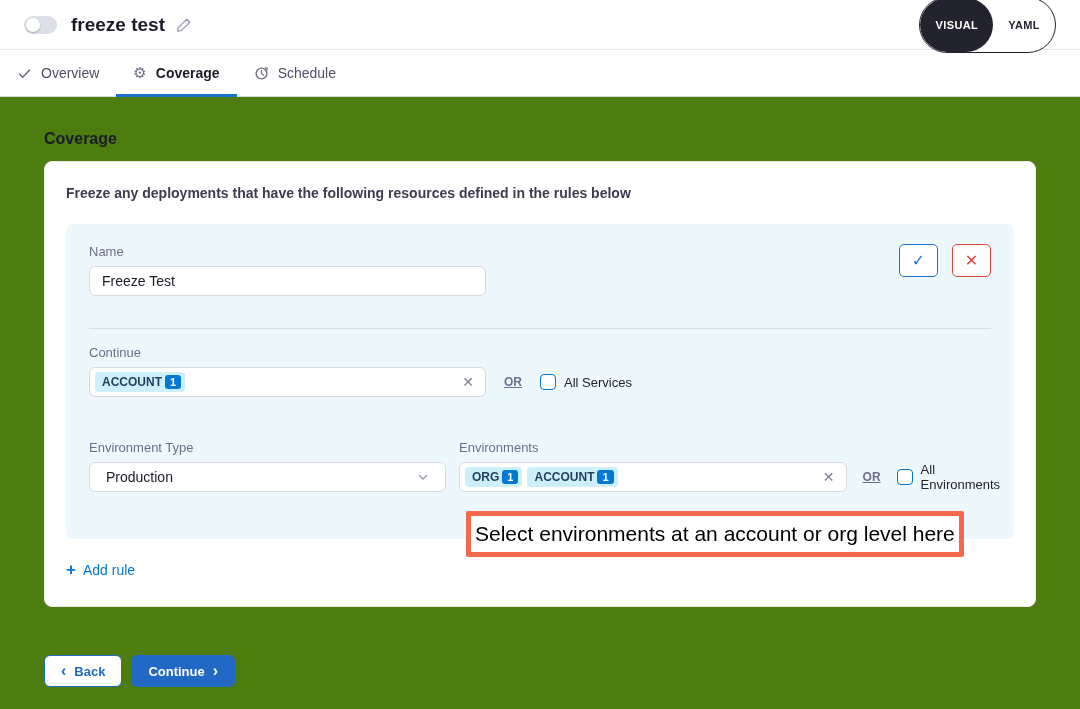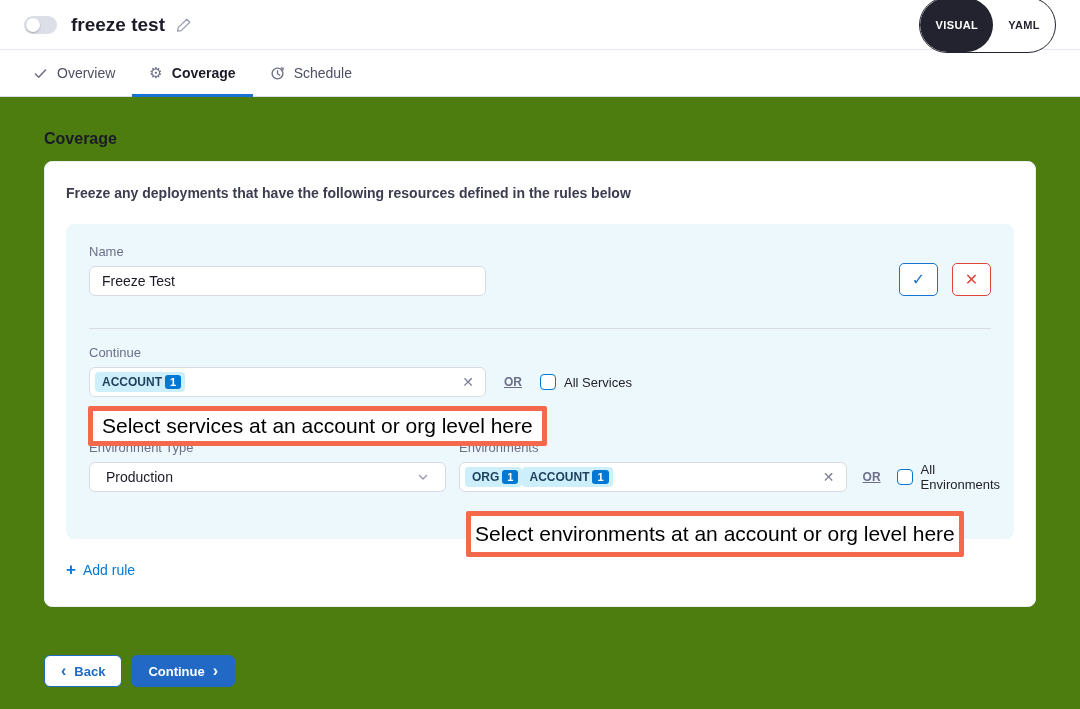--- a/index.html
+++ b/index.html
@@ -13,48 +13,48 @@
   .toggle { width:33px; height:18px; border-radius:9px; background:#dcdee8; position:relative; cursor:pointer; flex:none; }
   .toggle .knob { position:absolute; top:2px; left:2px; width:14px; height:14px; border-radius:50%; background:#fff; box-shadow:0 1px 2px rgba(0,0,0,.25); }
   .hdr h1 { font-size:19px; font-weight:bold; margin-left:14px; color:#1b1b28; }
   .pencil { margin-left:11px; display:flex; align-items:center; cursor:pointer; }
   .spacer { flex:1; }
   .mode-switch { display:flex; border:1.5px solid #23232f; border-radius:99px; overflow:hidden; background:#fff; }
   .mode-switch .seg { font-size:11px; font-weight:bold; letter-spacing:.4px; padding:21px 15px; color:#23232f; cursor:pointer; }
   .mode-switch .seg.active { background:#23232f; color:#fff; border-radius:99px; }
 
   
-  .tabs { height:47px; background:#fff; border-bottom:1px solid #d9dbe6; display:flex; align-items:stretch; padding-left:16px; }
+  .tabs { height:47px; background:#fff; border-bottom:1px solid #d9dbe6; display:flex; align-items:stretch; }
   .tab { display:flex; align-items:center; gap:9px; padding:0 17px; font-size:14px; color:#4d4f63; cursor:pointer; position:relative; }
   .tab .ticon { display:flex; align-items:center; color:#6e7085; font-family:"DejaVu Sans", sans-serif; font-size:15px; line-height:1; }
   .tab.active { color:#1b1b28; font-weight:bold; }
   .tab.active::after { content:""; position:absolute; left:0; right:0; bottom:-1px; height:3px; background:#1773cf; }
 
   
   main { padding:33px 44px 0; }
   .section-title { font-size:16px; font-weight:bold; color:#1b1b28; }
   .card { margin-top:13px; background:#fff; border:1px solid #ecedf2; border-radius:8px; padding:23px 21px 27px; width:992px; }
   .intro { font-size:14px; font-weight:bold; color:#3b3c4e; }
 
   .rule-panel { position:relative; margin-top:23px; background:#edf8fd; border-radius:8px; padding:20px 23px 0; height:315px; }
   label.fld { display:block; font-size:13px; color:#6d6f8a; margin-bottom:7px; }
   .row { display:flex; }
-  .top-row { justify-content:space-between; align-items:flex-end; }
+  .top-row { justify-content:space-between; align-items:flex-start; }
   .text-input { width:397px; height:30px; border:1px solid #d8dae6; border-radius:6px; background:#fff;
                 padding:0 12px; font-size:14px; color:#1b1b28; font-family:inherit; outline:none; }
   .actions { display:flex; gap:14px; }
   .icon-btn { width:39px; height:33px; border-radius:5px; background:#fff; display:flex; align-items:center; justify-content:center;
               font-size:16px; font-weight:bold; cursor:pointer; font-family:"DejaVu Sans", sans-serif; }
   .icon-btn.ok { border:1.4px solid #1773cf; color:#1773cf; }
   .icon-btn.del { border:1.4px solid #e0443a; color:#e0443a; }
   .divider { border-top:1px solid #d9dbe7; margin-top:32px; }
   .services-block { margin-top:16px; }
   .field-row { align-items:center; }
   .multiselect { width:397px; height:30px; background:#fff; border:1px solid #d8dae6; border-radius:6px;
-                 display:flex; align-items:center; padding:0 11px 0 5px; cursor:text; }
+                 display:flex; align-items:center; padding:0 11px 0 5px; gap:5px; cursor:text; }
   .multiselect.env { width:402px; }
   .tag { background:#cdeffb; border-radius:4px; padding:3px 4px 3px 7px; display:flex; align-items:center;
          font-size:12px; font-weight:600; color:#1d3f5c; }
   .tag .count { background:#0278d5; color:#fff; font-size:11px; font-weight:bold; border-radius:3px;
                 padding:1px 5px; margin-left:3px; }
   .clear { margin-left:auto; color:#7d7f96; font-size:14px; cursor:pointer; font-family:"DejaVu Sans", sans-serif; }
   .or { margin:0 18px; font-size:12px; font-weight:600; color:#6d6f8a;text-decoration:underline; }
   .checkbox { width:16px; height:16px; border:1.7px solid #0278d5; border-radius:4px; background:#fff; cursor:pointer; flex:none; }
   .cb-label { margin-left:8px; font-size:13px; color:#22222a; }
   .env-row { margin-top:43px; gap:13px; align-items:flex-start; }
@@ -209,16 +209,15 @@
         <span class="chev">‹</span>
         <span>Back</span>
       </button>
       <button class="btn continue">
         <span>Continue</span>
         <span class="chev">›</span>
       </button>
     </div>
   </main>
 
-  <div class="annotation ann-services">Select services at an account or org level here</div>
   <div class="annotation ann-environments">Select environments at an account or org level here</div>
 
 </div>
 
 </body></html>

